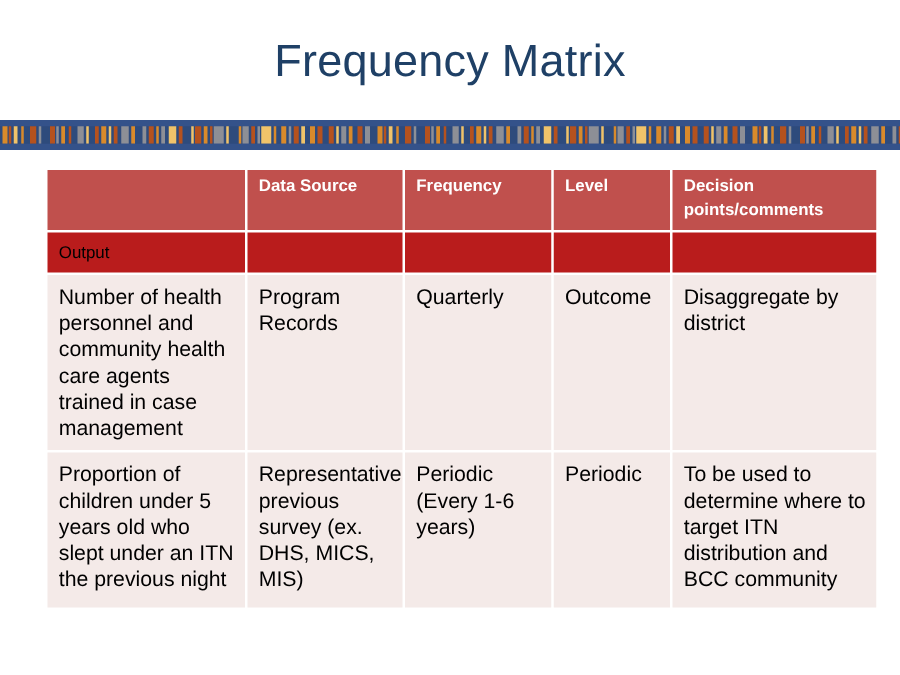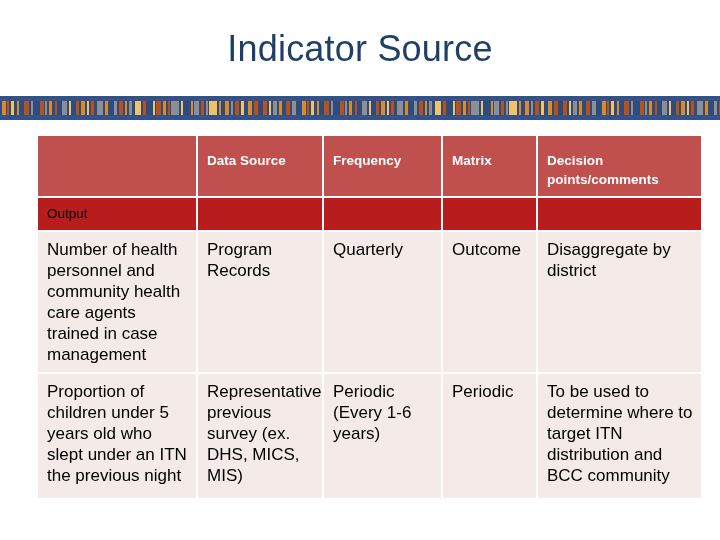--- a/index.html
+++ b/index.html
@@ -98,21 +98,21 @@
   .c3 { width: 93px; }
   .c4 { width: 163px; }
 
   tr.header-row td {
     background: #c0504d;
     color: #ffffff;
     font-weight: bold;
     font-size: 13.5px;
     line-height: 19px;
     height: 36px;
-    padding-top: 15px;
+    padding-top: 3px;
   }
   tr.header-row td.corner {
     background: #c0504d;
   }
 
   tr.section-row td {
     background: #b91c1c;
     height: 16px;
     padding-top: 6px;
     padding-bottom: 6px;
@@ -122,21 +122,21 @@
 
   tr.data-row td {
     background: #f4eae8;
   }
   tr.row-output td { height: 122px; }
   tr.row-outcome td { height: 110px; }
 </style>
 </head>
 <body>
 
-<div class="slide-title">Indicator Source</div>
+<div class="slide-title">Frequency Matrix</div>
 
 <div class="decor-band">
   <div class="edge-top"></div>
   <div class="band-inner" id="band-inner">
       <div class="decor-unit" style="left:0px">
         <div class="tick" style="left:2px;width:4px;background:#d98a2b"></div>
         <div class="tick" style="left:40px;width:4px;background:#b5521e"></div>
         <div class="tick" style="left:7px;width:2px;background:#b5521e"></div>
         <div class="tick" style="left:45px;width:2px;background:#8d8f96"></div>
         <div class="tick" style="left:11px;width:3px;background:#f0c36a"></div>
@@ -281,21 +281,21 @@
         <col class="c1">
         <col class="c2">
         <col class="c3">
         <col class="c4">
     </colgroup>
     <tbody id="matrix-body">
       <tr class="header-row">
         <td class="corner"></td>
         <td>Data Source</td>
         <td>Frequency</td>
-        <td>Matrix</td>
+        <td>Level</td>
         <td>Decision points/comments</td>
       </tr>
 
       <tr class="section-row">
         <td>Output</td>
         <td></td>
         <td></td>
         <td></td>
         <td></td>
       </tr>

